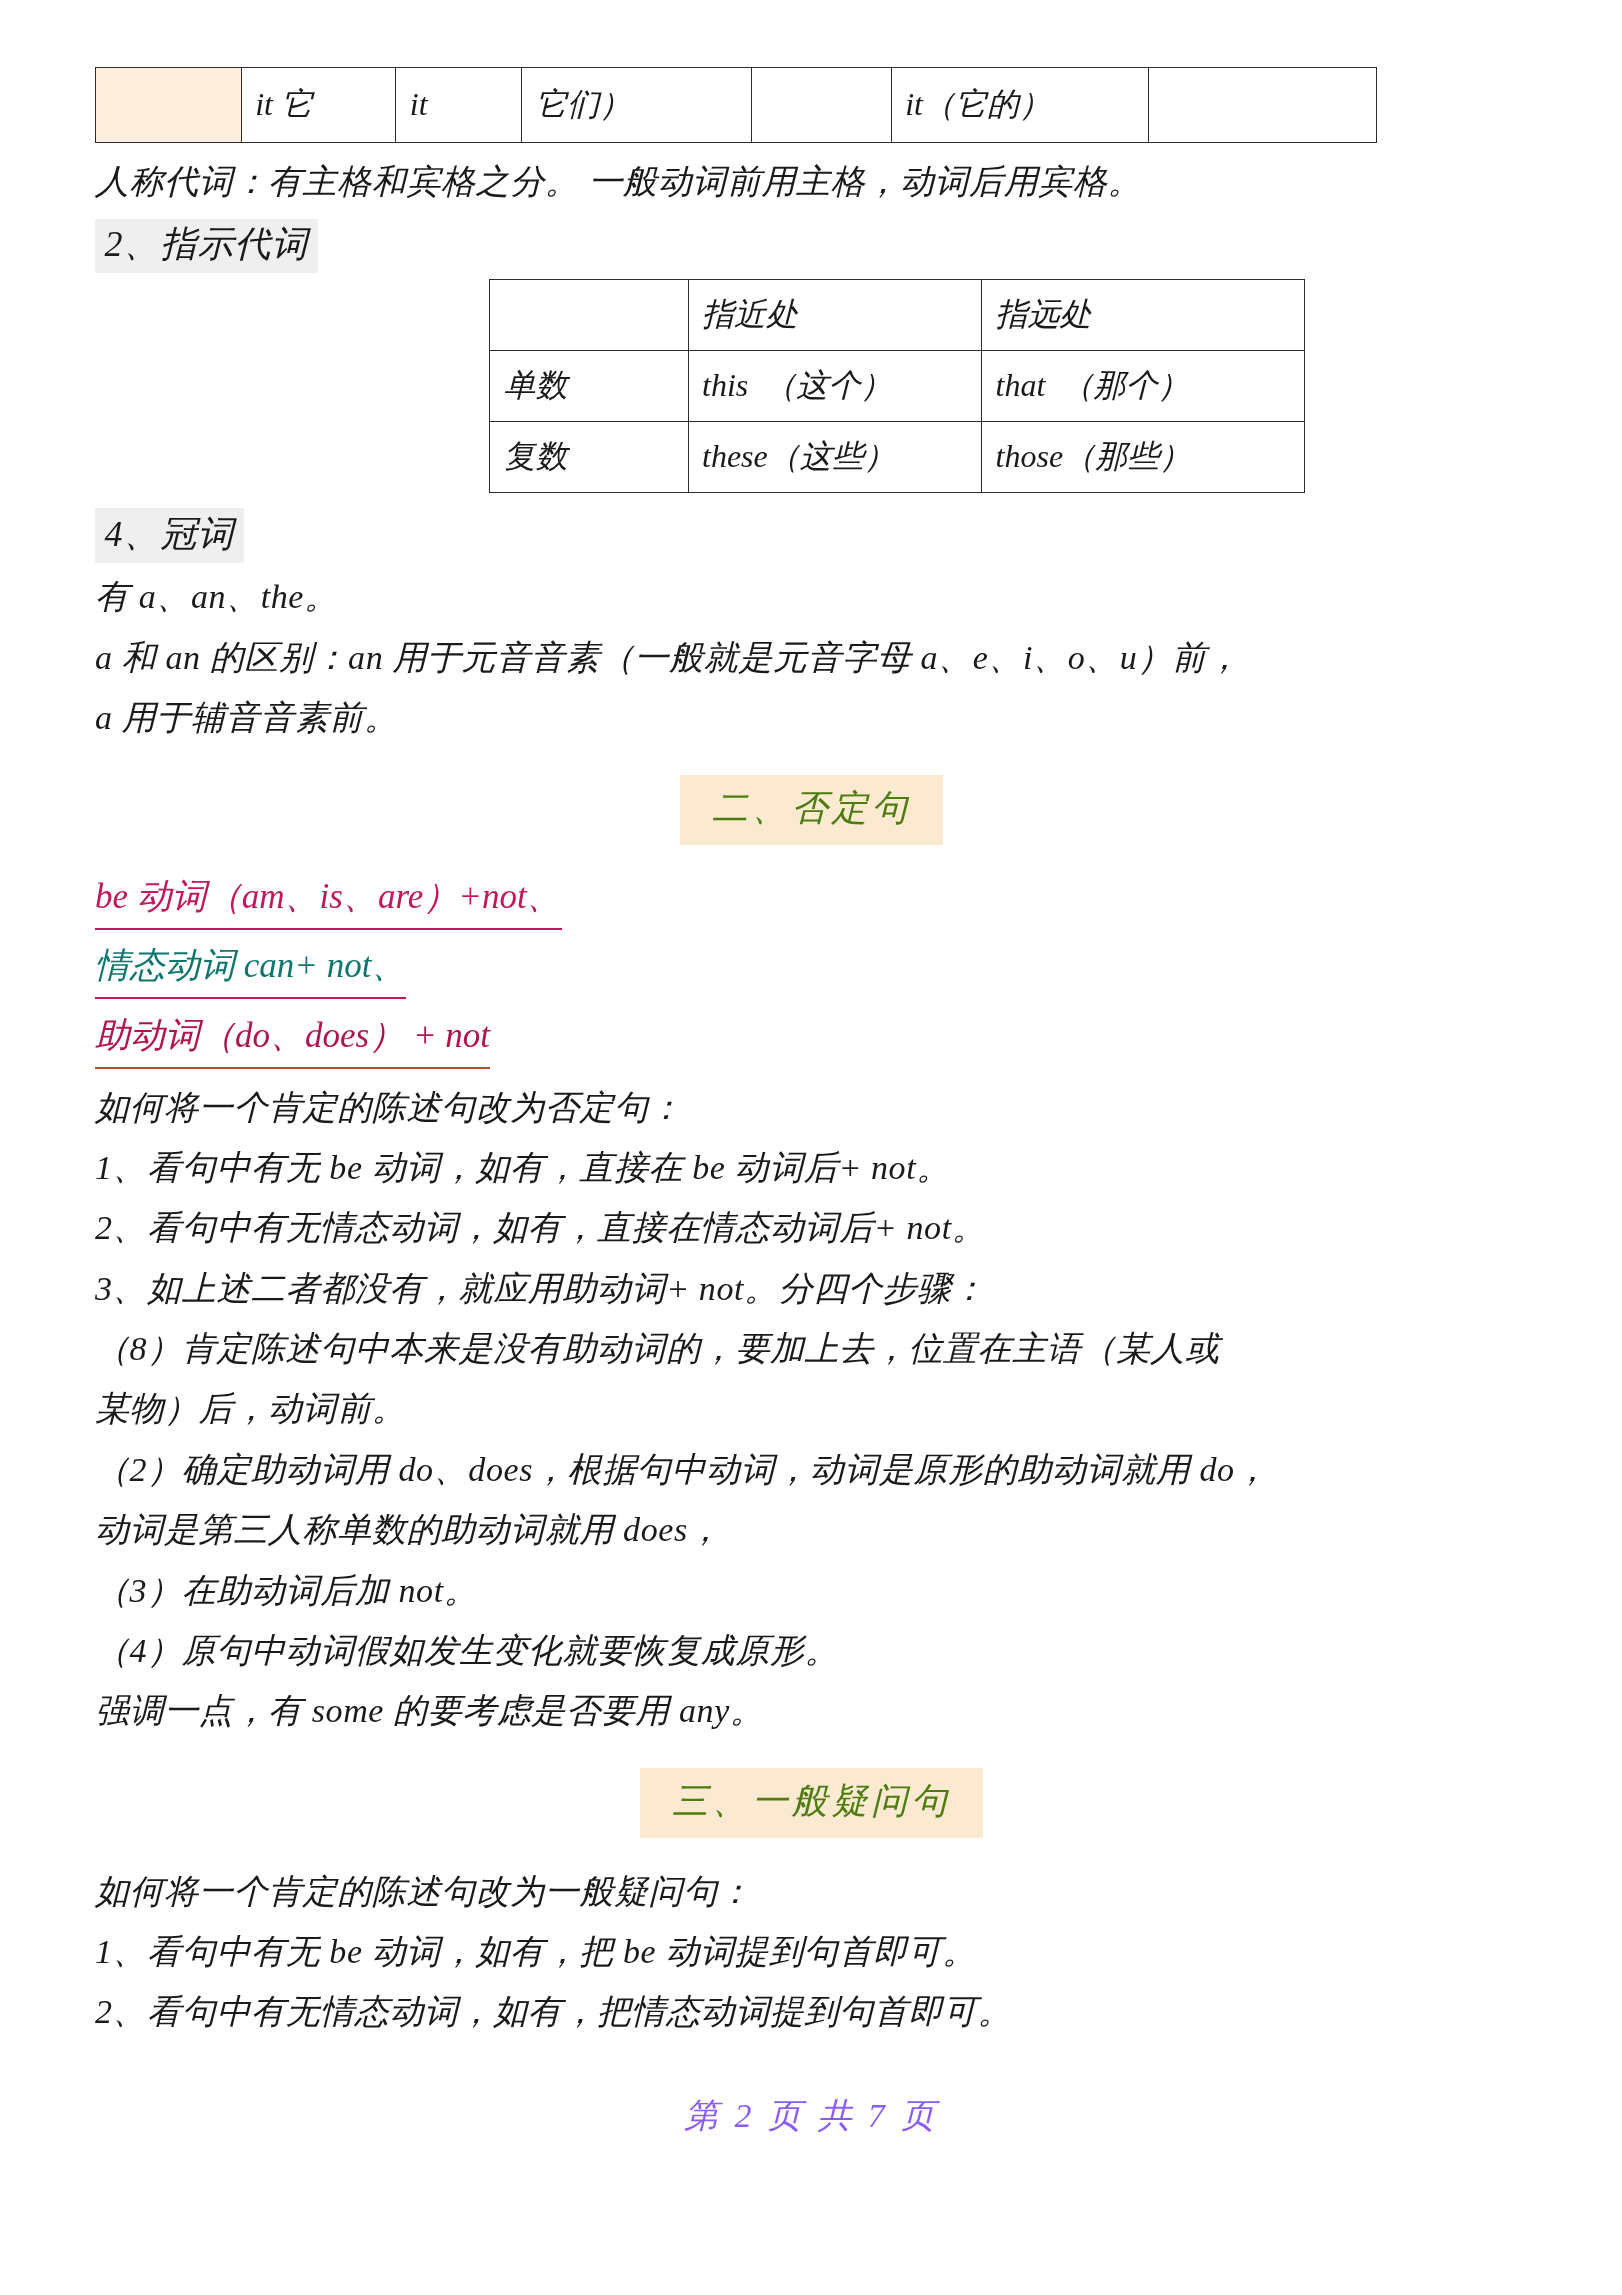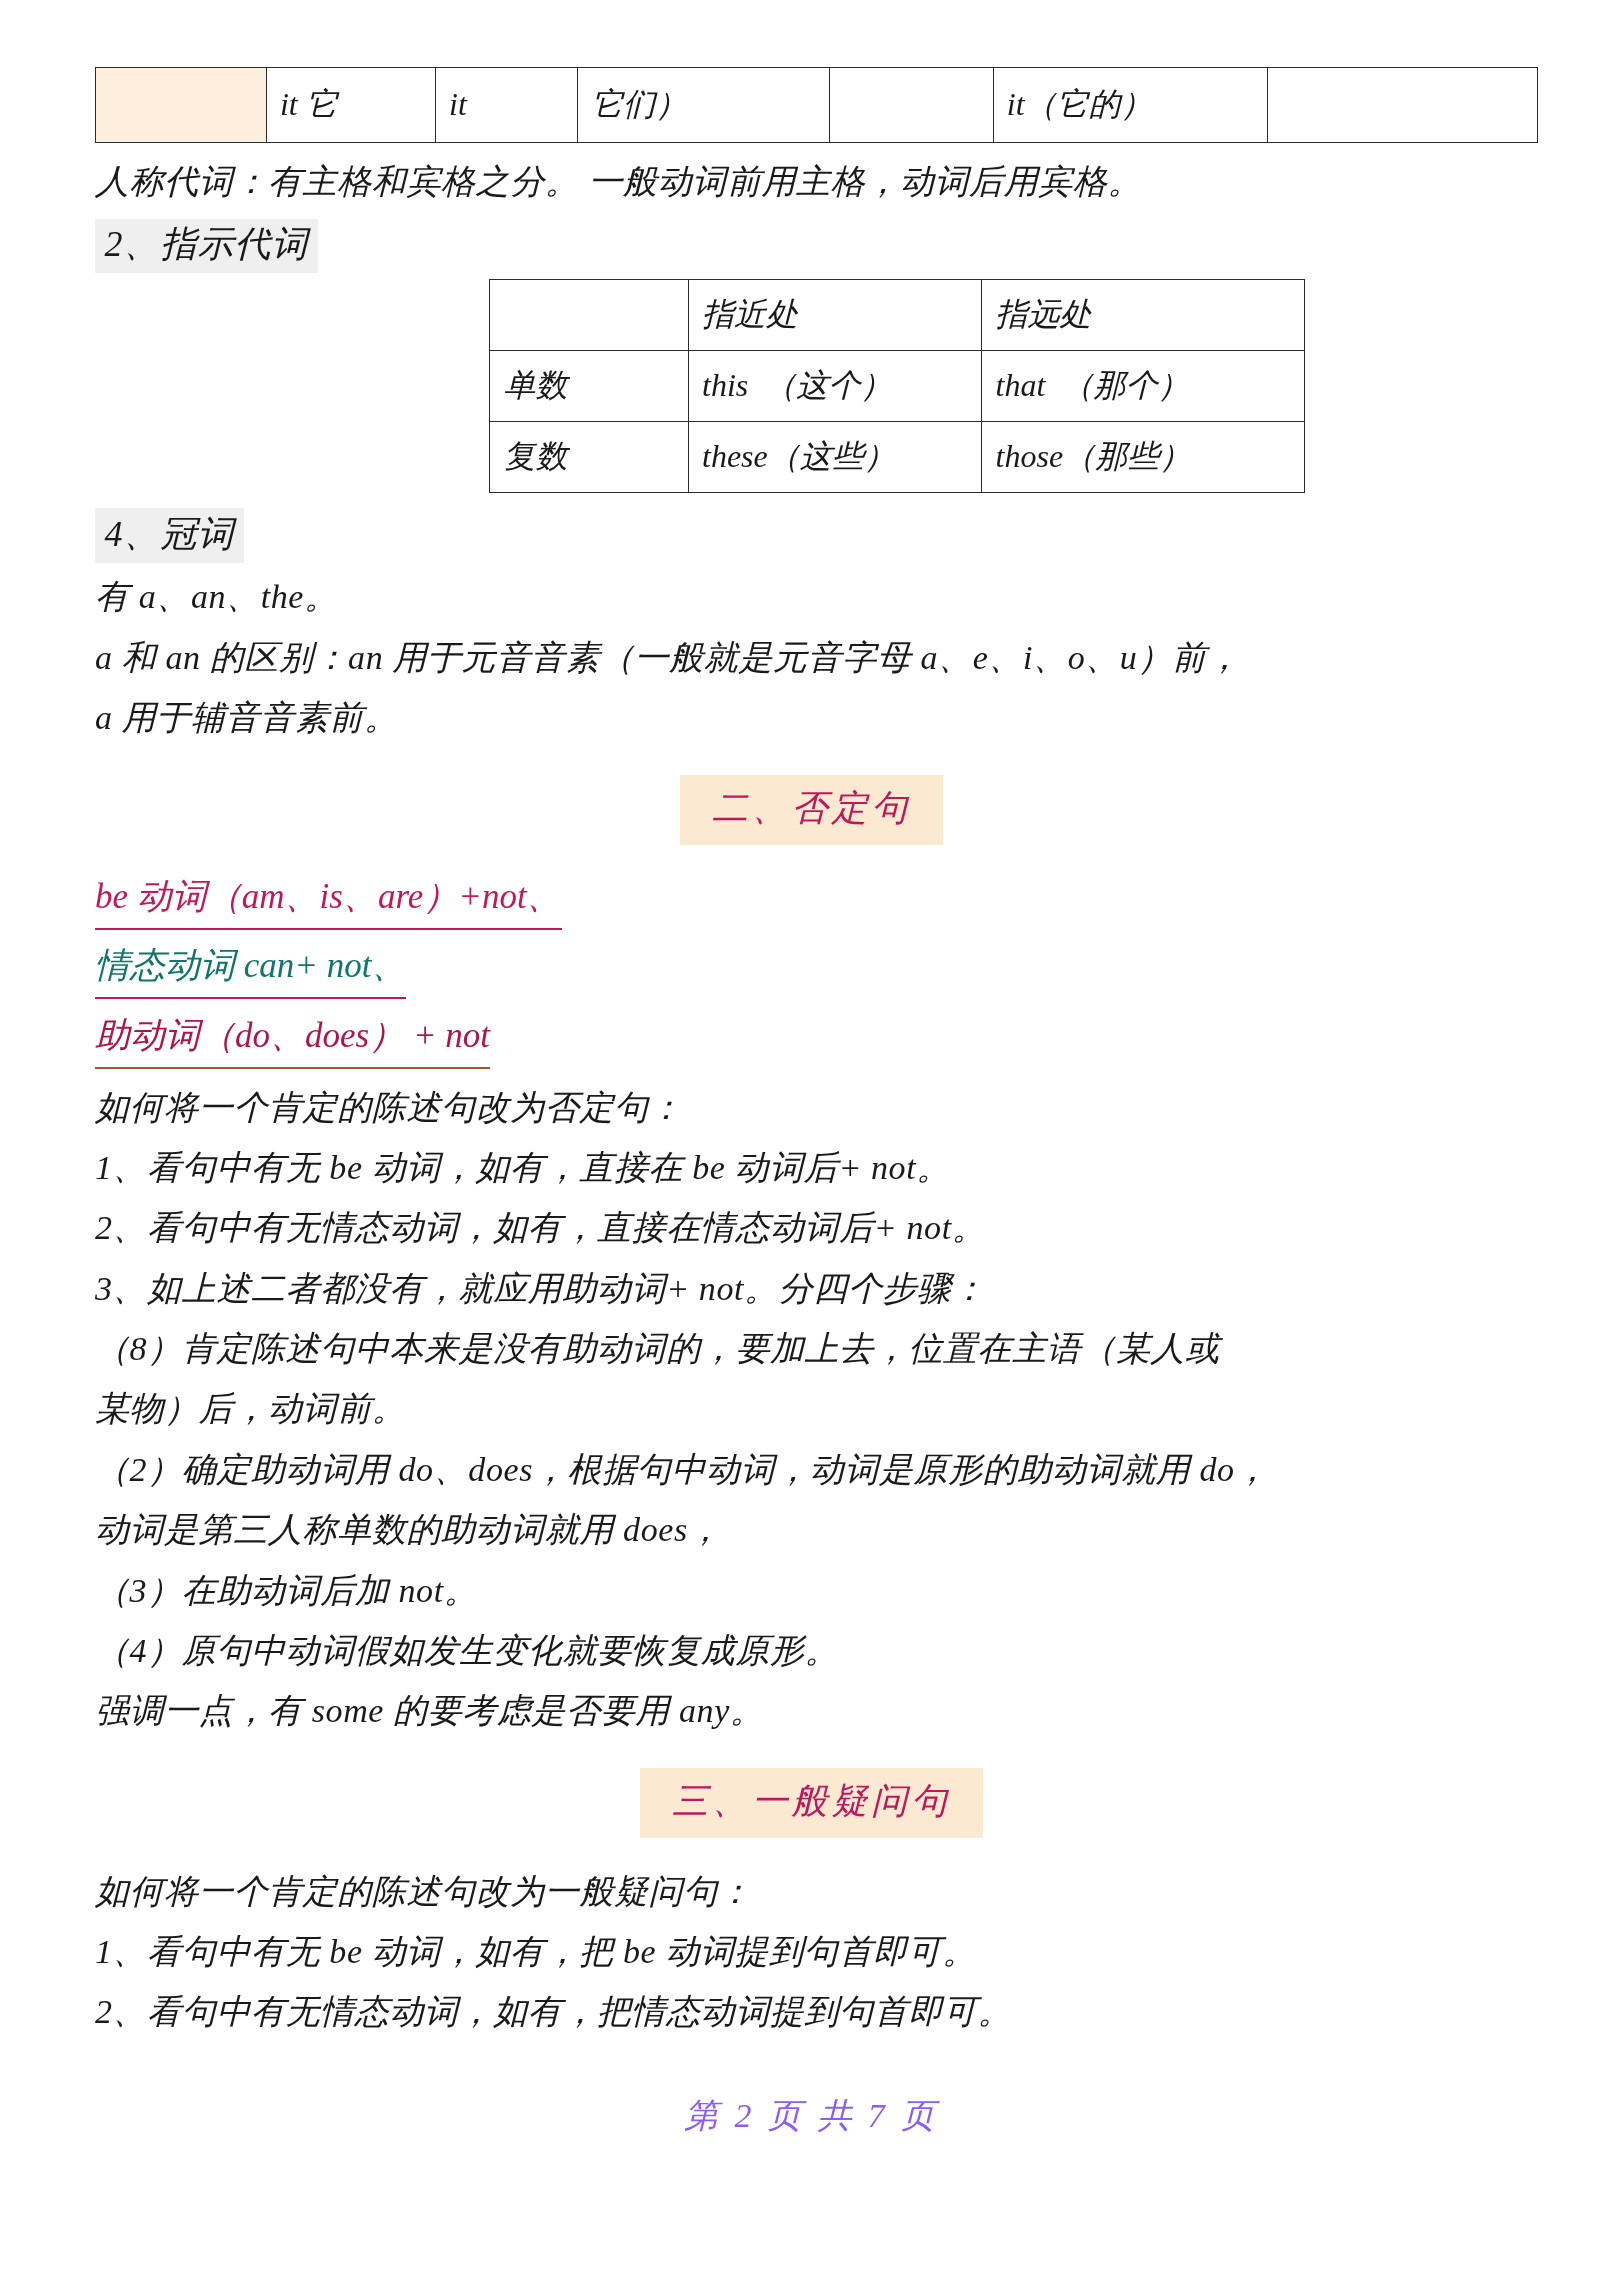--- a/index.html
+++ b/index.html
@@ -39,21 +39,21 @@
     border: 1.9px solid #2b2b2b;
     font-size: 32px;
     padding: 9.5px 13.3px;
     line-height: 1.3;
     vertical-align: middle;
     white-space: pre;
   }
 
   
   .pronoun-table {
-    width: 1443px;
+    width: 1282px;
     margin: 0 0 9.5px 0;
   }
   .pronoun-table td { height: 55px; }
   .cell-shade { background: #fdeedd; }
 
   
   .demo-wrap {
     display: flex;
     justify-content: center;
     padding-left: 171px;
@@ -79,21 +79,21 @@
     text-align: center;
     margin: 27px 0 25px 0;
   }
   .section-head {
     display: inline-block;
     font-size: 36px;
     font-style: italic;
     letter-spacing: 3.8px;
     background: #fbe9d2;
     padding: 9.5px 32px 11.4px 32px;
-    color: #be185d;
+    color: #4d7c0f;
   }
 
   
   .red-line {
     font-size: 35px;
     line-height: 1.52;
     font-style: italic;
     color: #c2185b;
     border-bottom: 2.9px solid #c2185b;
     display: inline-block;

